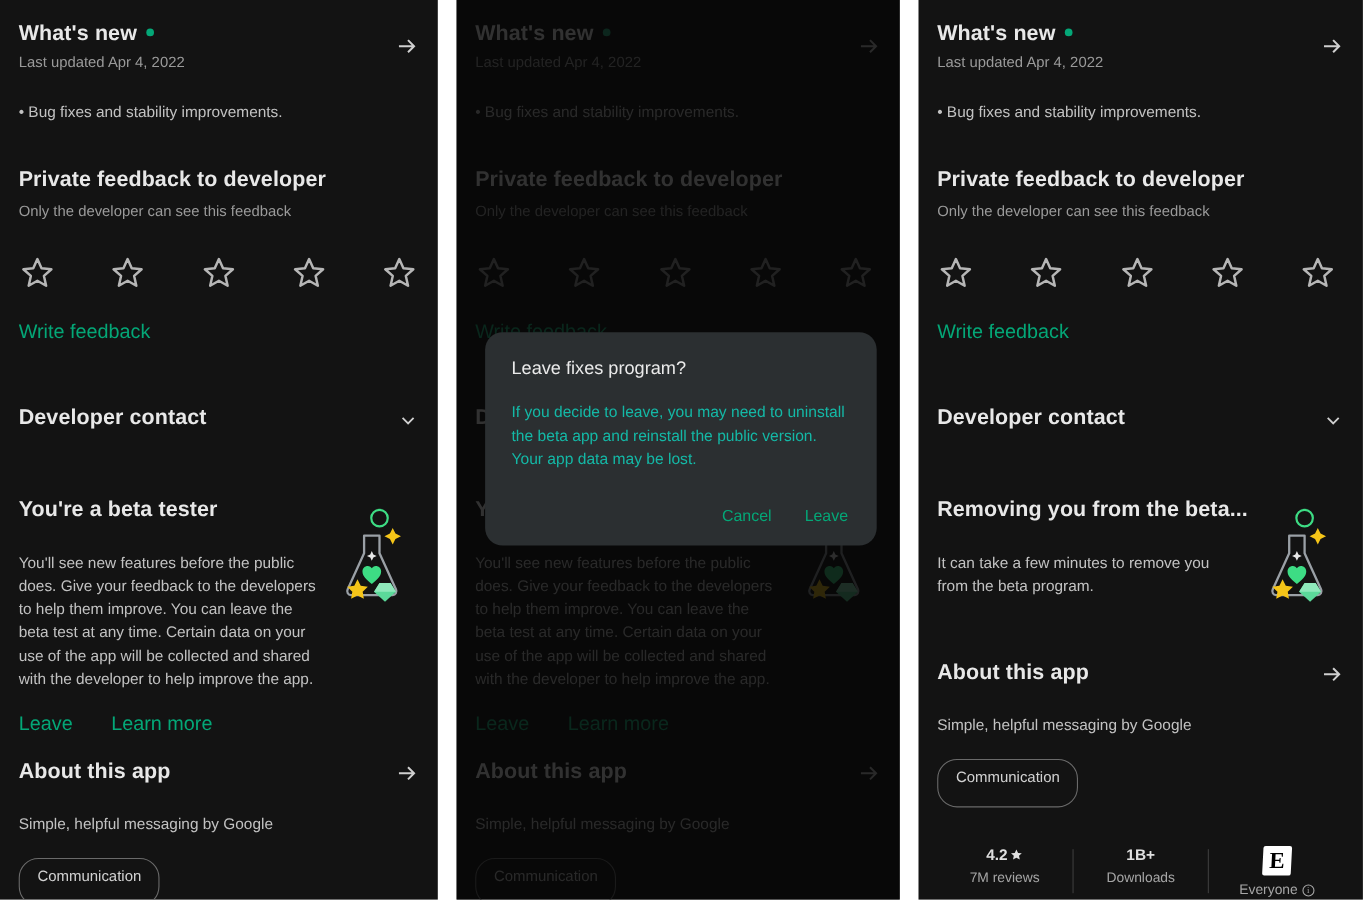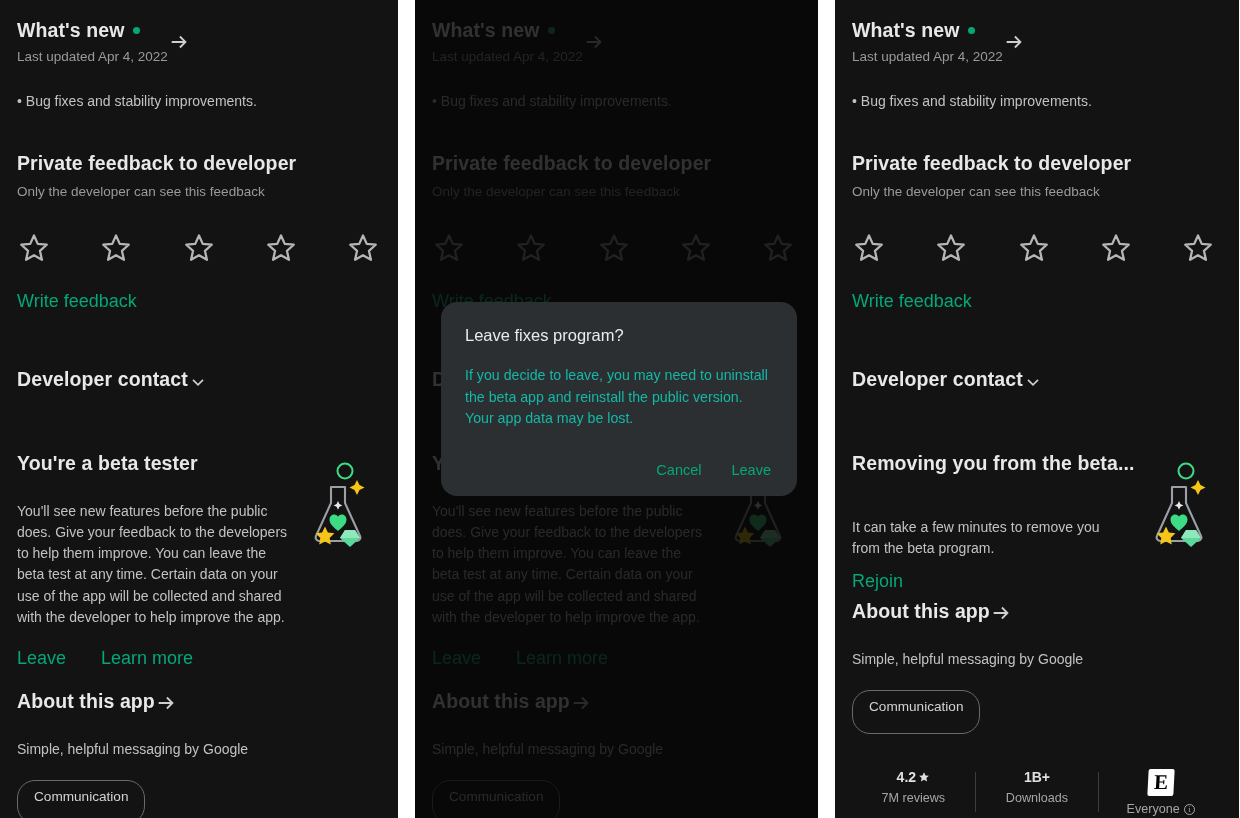--- a/index.html
+++ b/index.html
@@ -44,21 +44,21 @@
   .dim .sub { color: #4e4e4e; }
   .dim .body-txt { color: #5c5c5c; }
   .dim .link { color: #16573f; }
   .dim .arrow-ic svg, .dim .chev-ic svg { stroke: #5c5c5c; }
   .dim .star svg { stroke: #4a4a4a; }
   .dim .chip { color: #5c5c5c; border-color: #3a3a3a; }
   .dim .dot { background: #1c5440; }
   .dim .beaker { opacity: .38; }
 
   
-  .row { display: flex; align-items: flex-start; }
+  .row { display: flex; align-items: flex-start; justify-content: space-between; }
   .arrow-ic, .chev-ic { flex: 0 0 auto; cursor: pointer; }
   .arrow-ic svg, .chev-ic svg { stroke: #cfcfcf; fill: none; stroke-width: 2; display: block; }
 
   .dot {
     display: inline-block; width: 7px; height: 7px; border-radius: 50%;
     background: #04a777; vertical-align: middle; margin-left: 9px; margin-bottom: 3px;
   }
 
   
   .stars { display: flex; justify-content: space-between; width: 363px; }
@@ -386,22 +386,21 @@
         <div class="sec-title">Developer contact</div>
         <div class="chev-ic" style="margin-top:4px;">
           <svg width="20" height="20" viewBox="0 0 24 24">
               <path d="M6 9.5l6 6 6-6"></path>
             </svg>
         </div>
       </div>
 
       <div style="margin-top:60px; position:relative;">
         <div class="sec-title">Removing you from the beta...</div>
-        <div class="body-txt" style="margin-top:41px; width:268px;">It can take a few minutes to remove you from the beta program.</div>
-        <div class="link" style="margin-top:12px;">Rejoin</div>
+        <div class="body-txt" style="margin-top:25px; width:268px;">It can take a few minutes to remove you from the beta program.</div>
         <div class="beaker" style="right:8px; top:8px;">
           <svg width="72" height="92" viewBox="0 0 72 92">
             <circle cx="44" cy="11" r="7.5" stroke="#3ddc84" stroke-width="2" fill="none"></circle>
             <path d="M56 20 l2.5 5 5 2.5 -5 2.5 -2.5 5 -2.5 -5 -5 -2.5 5 -2.5z" fill="#f5c518"></path>
             <path d="M30 27 h14 v16 l15 33 a3.5 3.5 0 0 1 -3 5 H18 a3.5 3.5 0 0 1 -3 -5 l15 -33z" stroke="#9aa0a6" stroke-width="2.1" fill="none" stroke-linejoin="round"></path>
             <path d="M37 41 l1.4 3 3 1.4 -3 1.4 -1.4 3 -1.4 -3 -3 -1.4 3 -1.4z" fill="#e8e8e8"></path>
             <path d="M37 71 c-4.5-4-8.5-7-8.5-11.5 0-3 2.3-5 4.8-5 1.8 0 3 1 3.7 2.2 .7-1.2 1.9-2.2 3.7-2.2 2.5 0 4.8 2 4.8 5 0 4.5-4 7.5-8.5 11.5z" fill="#3ddc84"></path>
             <path d="M24 66.5l2.9 5.9 6.5.9-4.7 4.6 1.1 6.5-5.8-3-5.8 3 1.1-6.5-4.7-4.6 6.5-.9z" fill="#f5c518"></path>
             <path d="M44 70h10l5 8-10 9-10-9z" fill="#5bd99a"></path>
             <path d="M44 70h10l5 8H39z" fill="#8fe8bb"></path>

